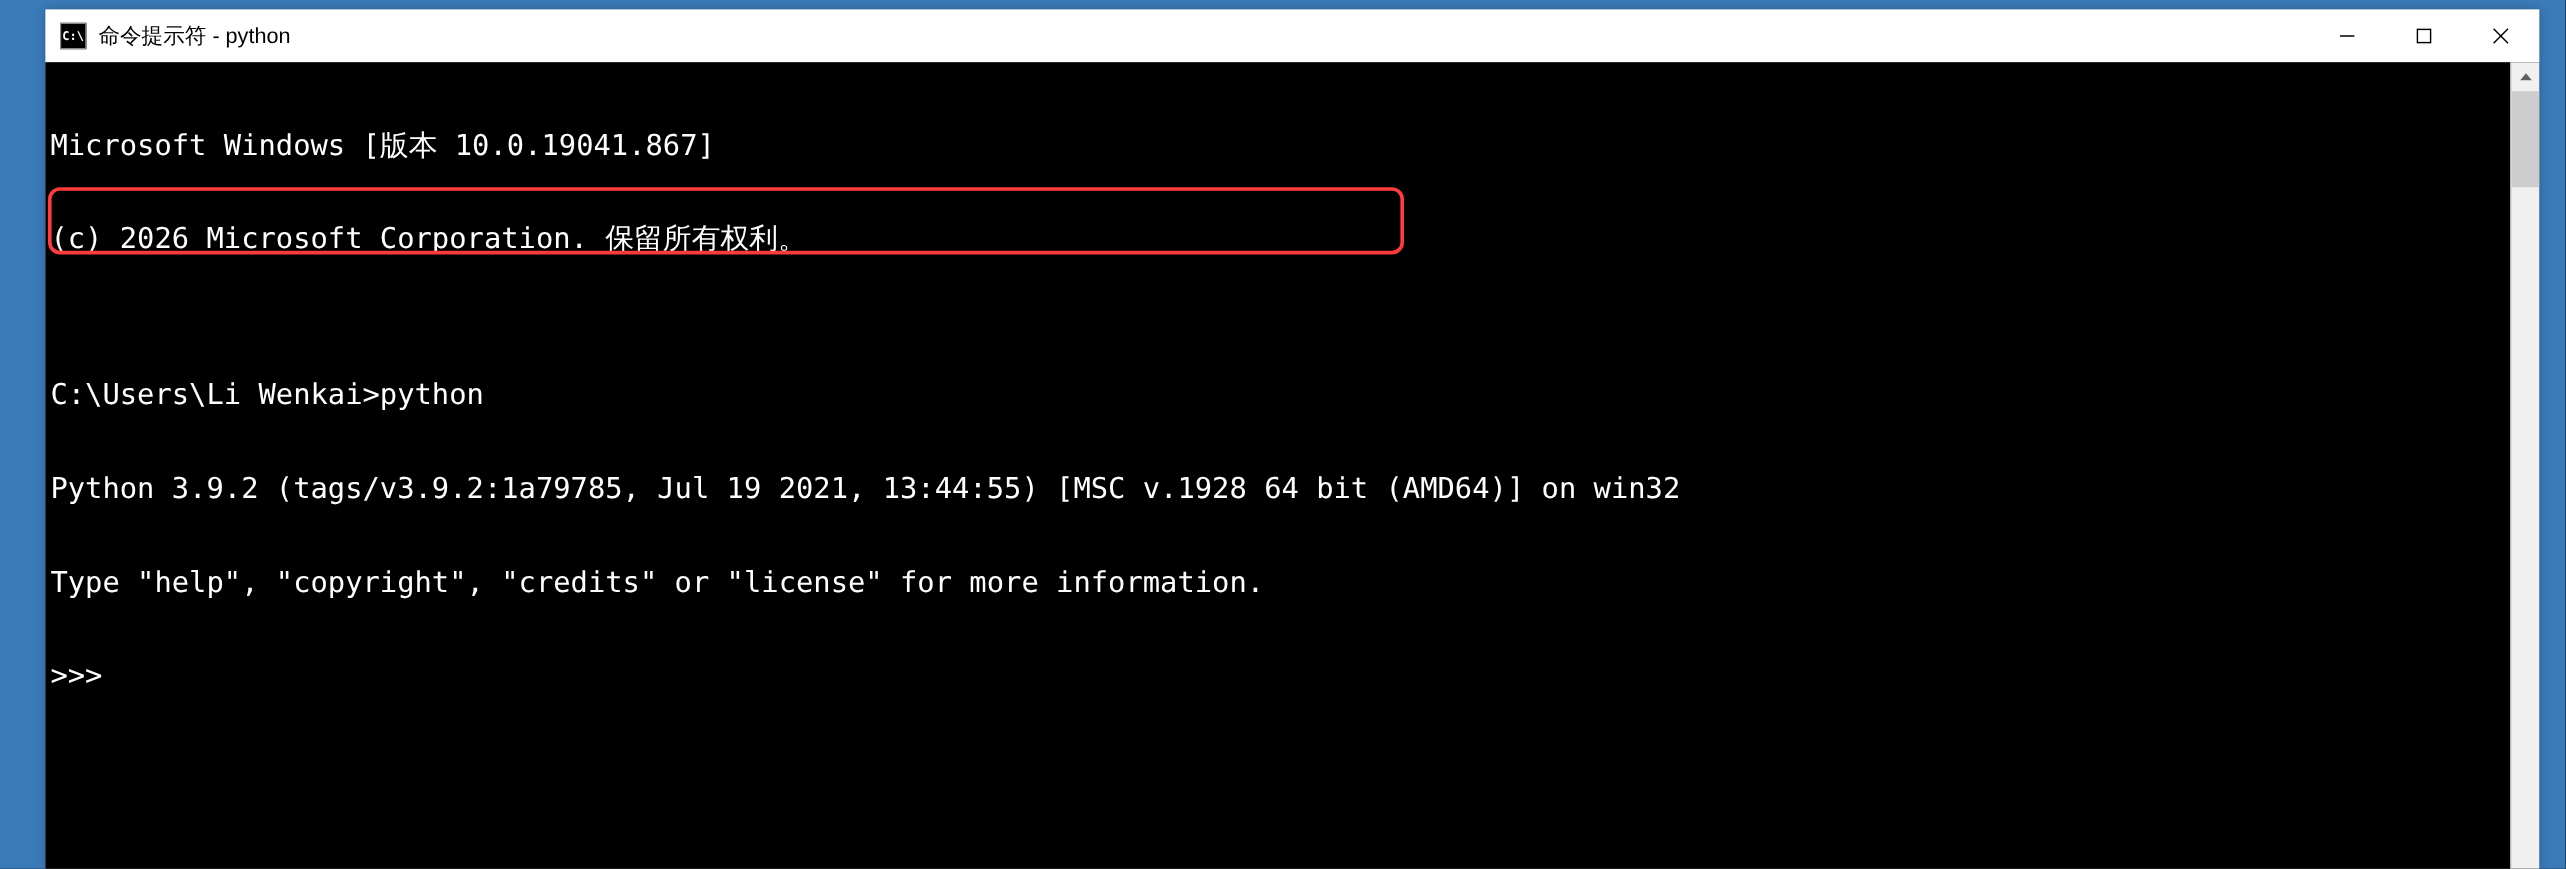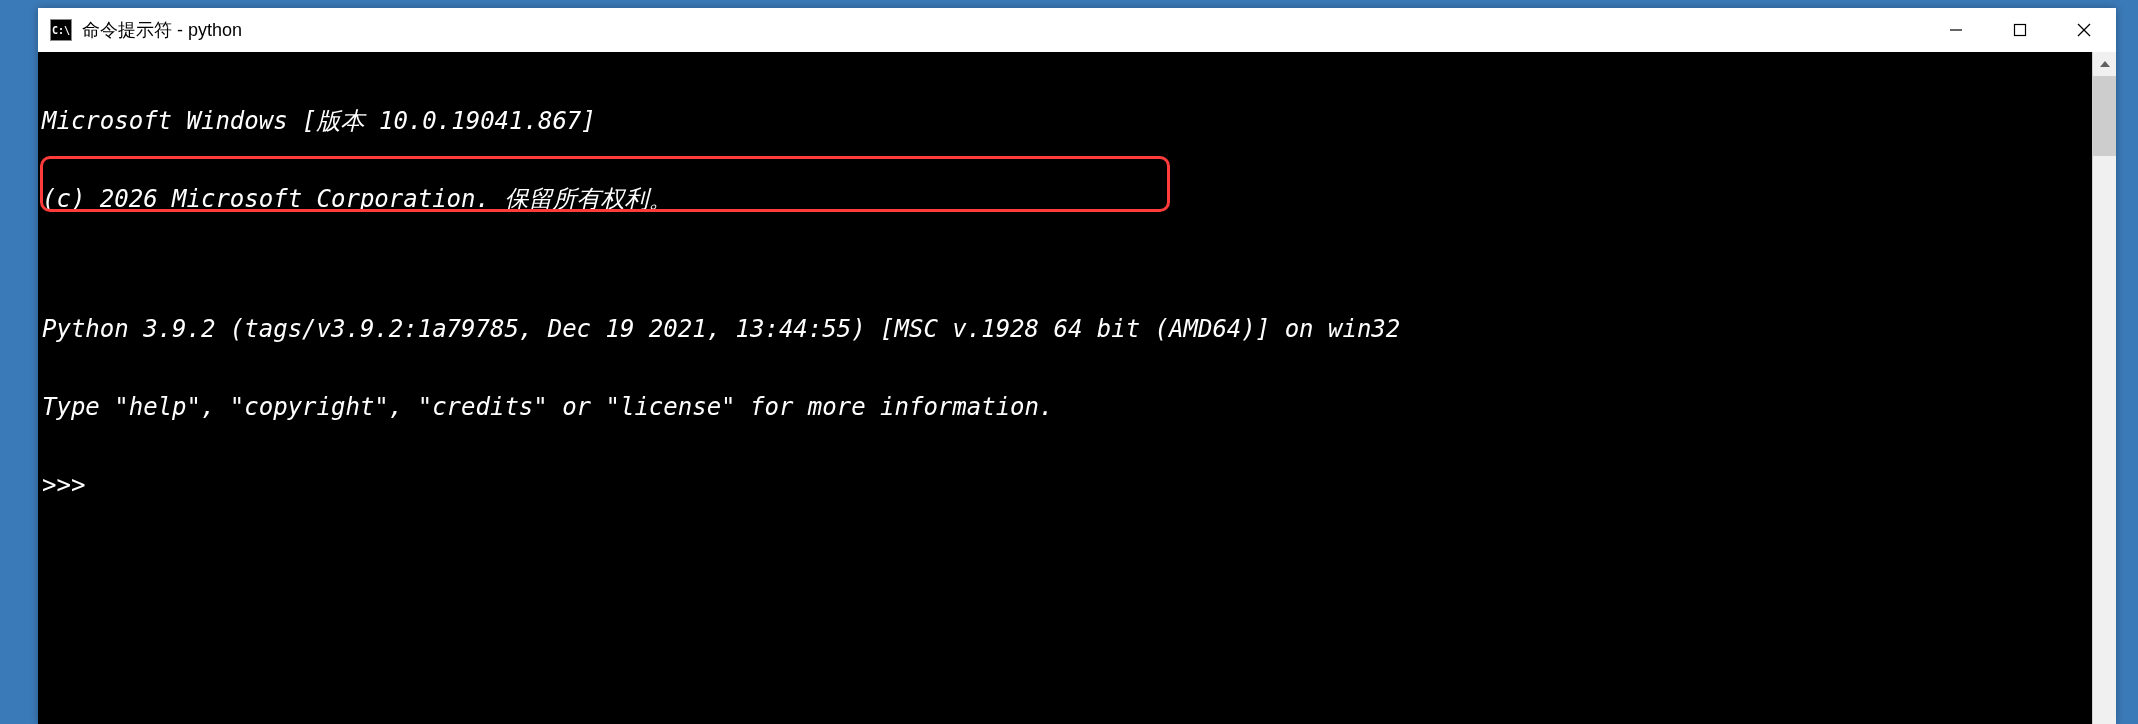--- a/index.html
+++ b/index.html
@@ -81,21 +81,20 @@
       font-family: "SimSun", "NSimSun", "Consolas", monospace;
       font-size: 24px;
       line-height: 26px;
       padding: 4px 0 0 4px;
       white-space: pre;
       overflow: hidden;
       position: relative;
     }
     .terminal-line {
       display: block;
-      font-style: italic;
     }
     .highlight-box {
       position: absolute;
       border: 3px solid #ff3b3b;
       border-radius: 10px;
       pointer-events: none;
     }
     .scrollbar {
       width: 24px;
       background: #f0f0f0;
@@ -149,21 +148,22 @@
           </svg>
       </div>
     </div>
   </div>
 
   <div class="terminal-wrapper">
     <div class="terminal">
       <span class="terminal-line">Microsoft Windows [版本 10.0.19041.867]</span>
       <span class="terminal-line">(c) 2026 Microsoft Corporation. 保留所有权利。</span>
       <span class="terminal-line"></span>
-      <span class="terminal-line">Python 3.9.2 (tags/v3.9.2:1a79785, Dec 19 2021, 13:44:55) [MSC v.1928 64 bit (AMD64)] on win32</span>
+      <span class="terminal-line">C:\Users\Li Wenkai&gt;python</span>
+      <span class="terminal-line">Python 3.9.2 (tags/v3.9.2:1a79785, Jul 19 2021, 13:44:55) [MSC v.1928 64 bit (AMD64)] on win32</span>
       <span class="terminal-line">Type "help", "copyright", "credits" or "license" for more information.</span>
       <span class="terminal-line">&gt;&gt;&gt; </span>
       <div class="highlight-box" id="hlbox" style="top: 104px; left: 2px; width: 1130px; height: 56px;"></div>
     </div>
     <div class="scrollbar">
       <div class="scroll-arrow up">
         <svg width="10" height="6" viewBox="0 0 10 6">
             <path d="M0 6 L5 0 L10 6 Z" fill="#606060"></path>
           </svg>
       </div>

